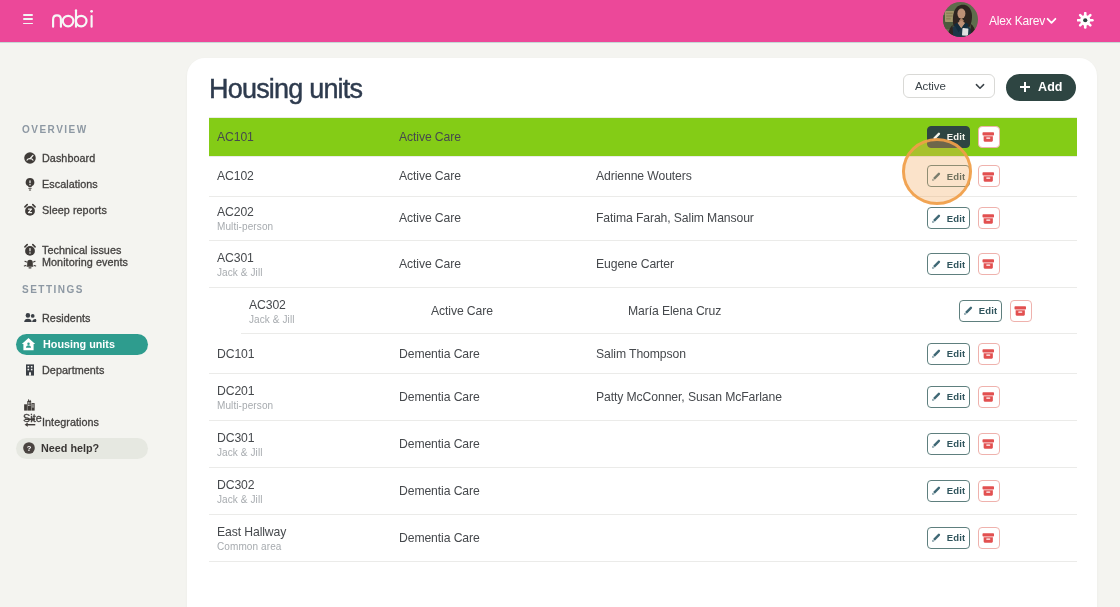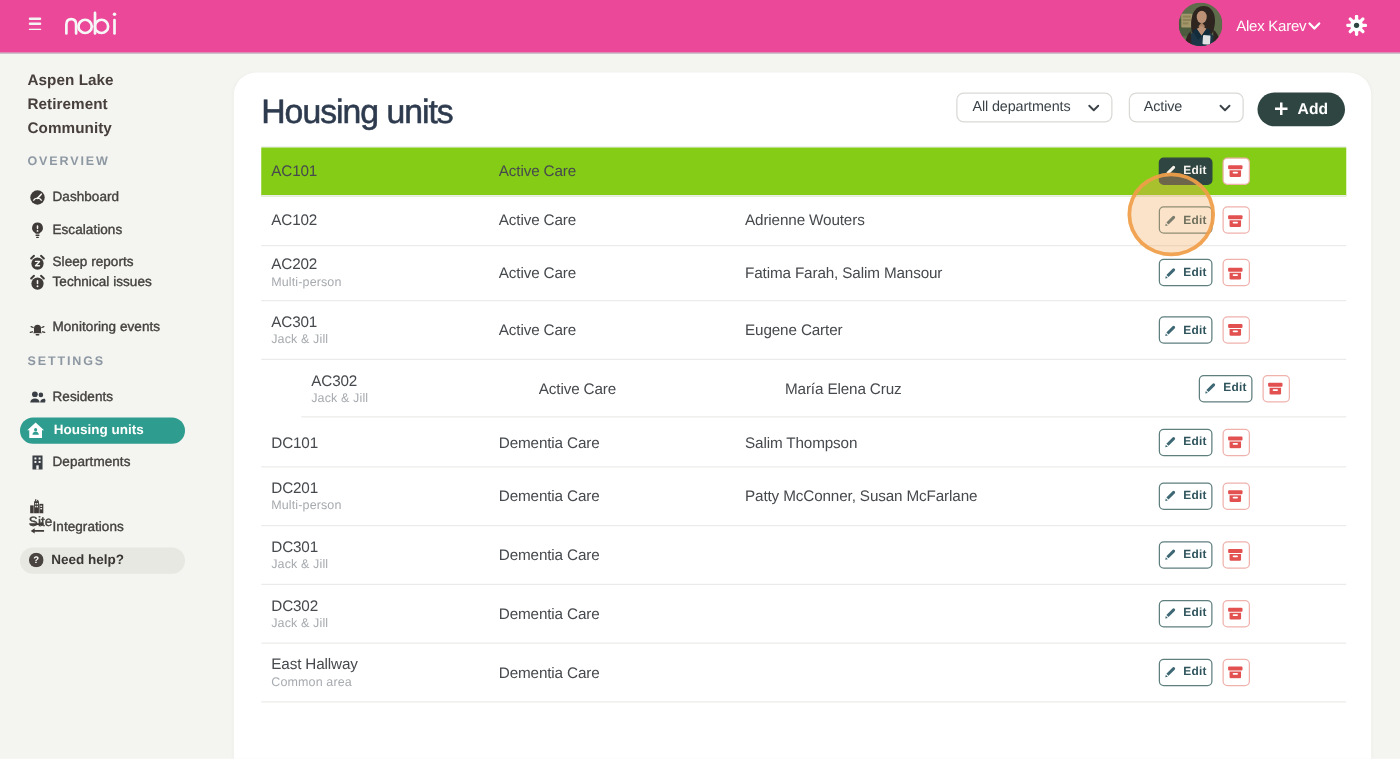--- a/index.html
+++ b/index.html
@@ -54,21 +54,20 @@
 .ebtn.dark { background:#2e4542; border-color:#2e4542; color:#f7f5ef; }
 .dbtn { width:22px; height:22px; border:1px solid #efb2ad; border-radius:4px; background:#fff; margin-left:8px; display:flex; align-items:center; justify-content:center; }
 .gray-row { background:#84cc16; }
 
 #spot { position:absolute; left:901.5px; top:138px; width:70.5px; height:66.5px; border-radius:50%; background:rgba(243,170,95,0.33); border:3.3px solid rgba(240,158,73,0.92); z-index:5; }
 </style>
 </head>
 <body>
 
 <div id="side">
-  <div class="stitle" style="top:13.5px; line-height:19.3px;">Aspen Lake Retirement Community</div>
   <div class="shead" style="top:83px;">OVERVIEW</div>
   <div class="sitem" style="top:106px;" id="i-dash">
       <svg viewBox="0 0 16 16">
         <circle cx="8" cy="8" r="6.6" fill="#3f3b38"></circle>
         <path d="M8 8.8L11.4 5" stroke="#f5f5f2" stroke-width="1.5" stroke-linecap="round" fill="none"></path>
         <path d="M4.2 10.9a4.3 4.3 0 017.6 0" fill="none" stroke="#f5f5f2" stroke-width="1.2"></path>
       </svg>
       <span>Dashboard</span>
     </div>
   <div class="sitem" style="top:132px;" id="i-esc">
@@ -82,21 +81,21 @@
       <span>Escalations</span>
     </div>
   <div class="sitem" style="top:158.4px;" id="i-sleep">
       <svg viewBox="0 0 16 16">
         <path d="M2.2 4.4L4.8 1.9M13.8 4.4L11.2 1.9" stroke="#3f3b38" stroke-width="1.8" stroke-linecap="round" fill="none"></path>
         <circle cx="8" cy="9" r="5.6" fill="#3f3b38"></circle>
         <path d="M6.2 7h3.6L6.2 11h3.6" stroke="#f5f5f2" stroke-width="1.3" fill="none" stroke-linejoin="round" stroke-linecap="round"></path>
       </svg>
       <span>Sleep reports</span>
     </div>
-  <div class="sitem" style="top:174px;" id="i-tech">
+  <div class="sitem" style="top:198px;" id="i-tech">
       <svg viewBox="0 0 16 16">
         <path d="M2.2 4.4L4.8 1.9M13.8 4.4L11.2 1.9" stroke="#3f3b38" stroke-width="1.8" stroke-linecap="round" fill="none"></path>
         <circle cx="8" cy="9" r="5.6" fill="#3f3b38"></circle>
         <rect x="7.3" y="5.6" width="1.4" height="4" rx="0.7" fill="#f5f5f2"></rect>
         <circle cx="8" cy="11.4" r="0.9" fill="#f5f5f2"></circle>
       </svg>
       <span>Technical issues</span>
     </div>
   <div class="sitem" style="top:210.1px;" id="i-mon">
       <svg viewBox="0 0 16 16">
@@ -168,26 +167,20 @@
       <svg width="12" height="12" viewBox="0 0 15 15" style="margin:0 6px 0 7px;">
         <circle cx="7.5" cy="7.5" r="7.3" fill="#4a4440"></circle>
         <text x="7.5" y="10.8" text-anchor="middle" font-family="Liberation Sans" font-size="9.5" font-weight="bold" fill="#fff">?</text>
       </svg>
       <span>Need help?</span>
     </div>
 </div>
 
 <div id="card">
   <div id="h1">Housing units</div>
-  <div class="sel" id="sel1">
-      <span>All departments</span>
-      <svg style="left:104px;top:8px;" width="10" height="7" viewBox="0 0 10 7">
-        <path d="M1.4 1.6 L5 5.2 L8.6 1.6" fill="none" stroke="#3b4349" stroke-width="1.5" stroke-linecap="round" stroke-linejoin="round"></path>
-      </svg>
-    </div>
   <div class="sel" id="sel2">
       <span>Active</span>
       <svg style="left:71px;top:8px;" width="10" height="7" viewBox="0 0 10 7">
         <path d="M1.4 1.6 L5 5.2 L8.6 1.6" fill="none" stroke="#3b4349" stroke-width="1.5" stroke-linecap="round" stroke-linejoin="round"></path>
       </svg>
     </div>
   <div id="addbtn">
       <div class="plus"></div>
       <div class="t">Add</div>
     </div>

